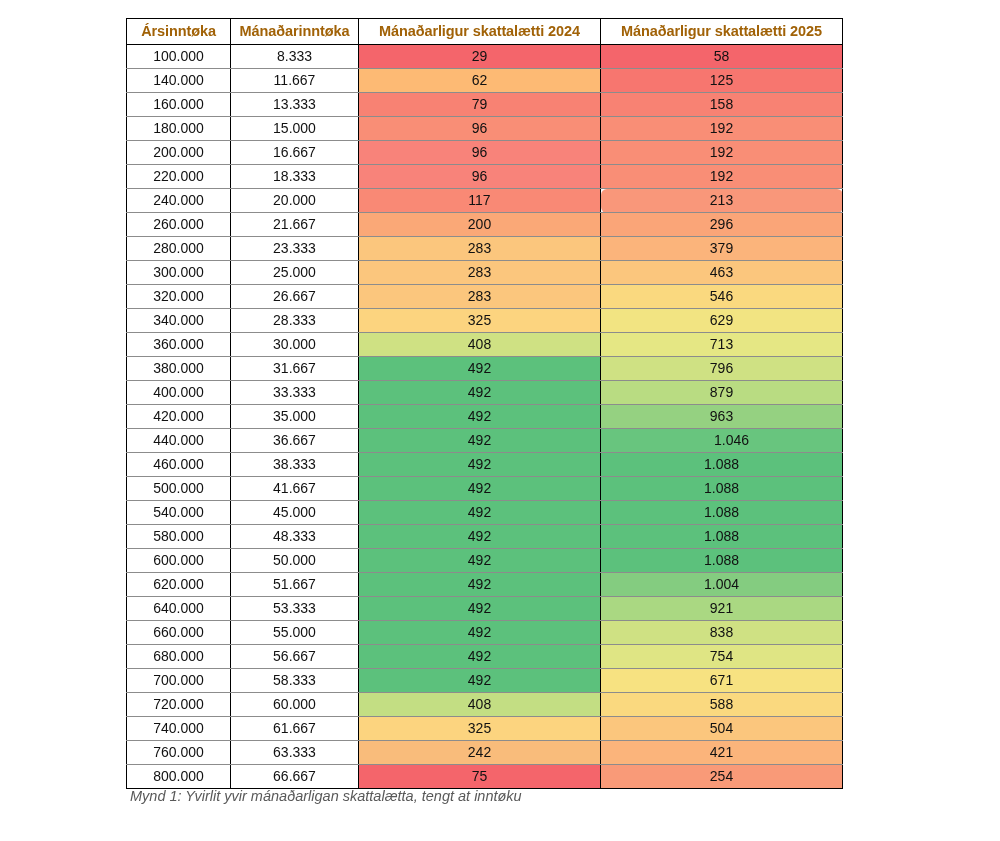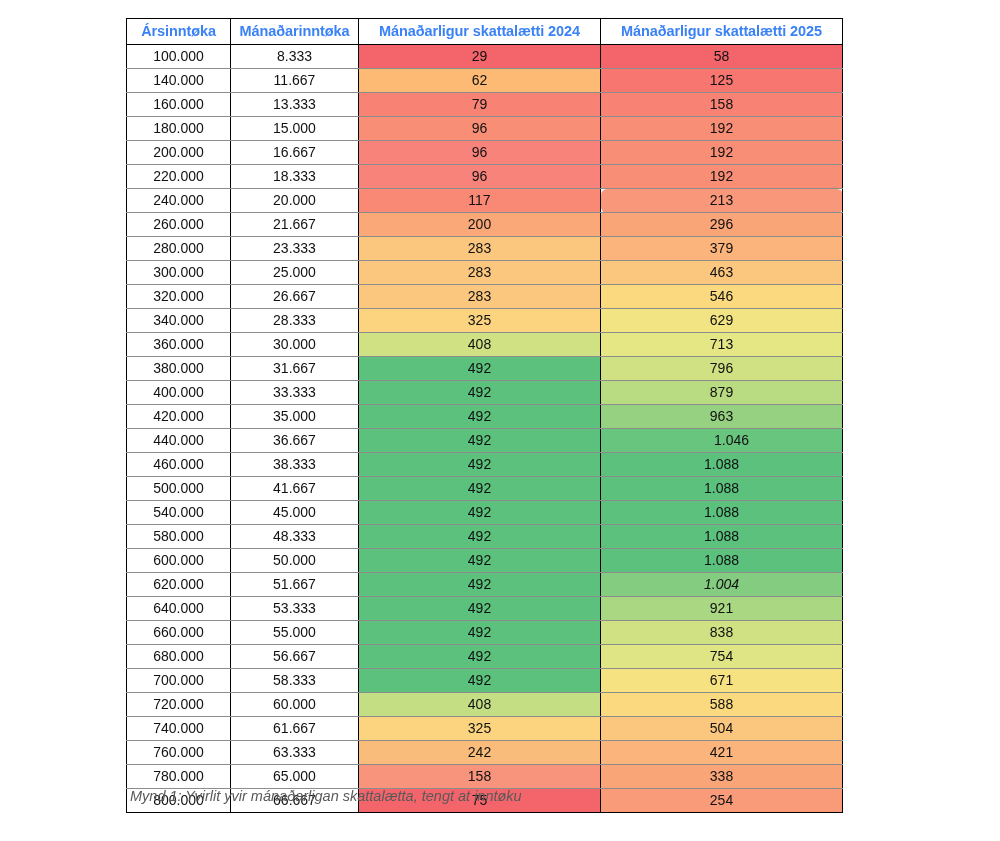--- a/index.html
+++ b/index.html
@@ -30,21 +30,21 @@
     background: #ffffff;
   }
   #tax-table col.c-year   { width: 104px; }
   #tax-table col.c-month  { width: 128px; }
   #tax-table col.c-y2024  { width: 242px; }
   #tax-table col.c-y2025  { width: 242px; }
 
   #tax-table th {
     font-size: 14.5px;
     font-weight: bold;
-    color: #3b82f6;
+    color: #a16207;
     text-align: center;
     padding: 2px 4px 3px 4px;
     height: 20px;
     background: #ffffff;
     border: 1.6px solid #000000;
     white-space: nowrap;
     letter-spacing: -0.1px;
   }
   #tax-table td {
     font-size: 14px;
@@ -224,21 +224,21 @@
         <tr>
           <td class="plain">600.000</td>
           <td class="plain">50.000</td>
           <td style="background: rgb(92, 193, 124);">492</td>
           <td style="background: rgb(92, 193, 124);">1.088</td>
         </tr>
         <tr>
           <td class="plain">620.000</td>
           <td class="plain">51.667</td>
           <td style="background: rgb(92, 193, 124);">492</td>
-          <td style="background: rgb(132, 204, 128); font-style: italic;">1.004</td>
+          <td style="background: rgb(132, 204, 128);">1.004</td>
         </tr>
         <tr>
           <td class="plain">640.000</td>
           <td class="plain">53.333</td>
           <td style="background: rgb(92, 193, 124);">492</td>
           <td style="background: rgb(170, 216, 130);">921</td>
         </tr>
         <tr>
           <td class="plain">660.000</td>
           <td class="plain">55.000</td>
@@ -269,26 +269,20 @@
           <td style="background: rgb(252, 212, 127);">325</td>
           <td style="background: rgb(251, 198, 125);">504</td>
         </tr>
         <tr>
           <td class="plain">760.000</td>
           <td class="plain">63.333</td>
           <td style="background: rgb(249, 188, 123);">242</td>
           <td style="background: rgb(251, 180, 123);">421</td>
         </tr>
         <tr>
-          <td class="plain">780.000</td>
-          <td class="plain">65.000</td>
-          <td style="background: rgb(248, 148, 123);">158</td>
-          <td style="background: rgb(250, 165, 120);">338</td>
-        </tr>
-        <tr>
           <td class="plain">800.000</td>
           <td class="plain">66.667</td>
           <td style="background: rgb(244, 101, 107);">75</td>
           <td style="background: rgb(249, 154, 120); margin-top: 26px;">254</td>
         </tr>
       </tbody>
   </table>
 
   <div id="caption">Mynd 1: Yvirlit yvir mánaðarligan skattalætta, tengt at inntøku</div>
 

